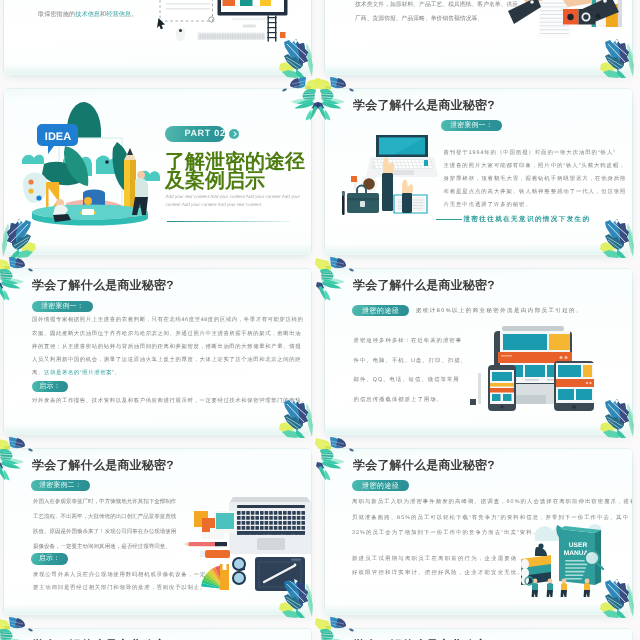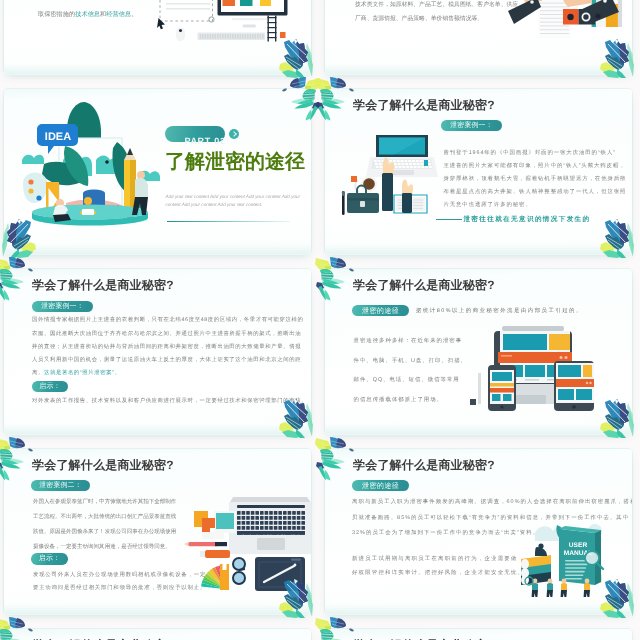--- a/index.html
+++ b/index.html
@@ -233,27 +233,28 @@
             <circle cx="40" cy="101" r="4" fill="#f5c9a4"></circle>
             <path d="M35 105 C40 101, 46 103, 48 108 L43 115 L33 113 Z" fill="#eef4f4"></path>
             <path d="M33 113 L48 112 L51 118 L35 120 Z" fill="#1b2935"></path>
             <circle cx="121" cy="73" r="4" fill="#f5c9a4"></circle>
             <path d="M115 78 C120 74, 127 76, 128 84 L128 95 L115 95 Z" fill="#d6e8e4"></path>
             <path d="M115 95 L128 95 L126 113 L122 113 L120 101 L117 113 L112 113 Z" fill="#1b2935"></path>
           </g>
         </svg>
       </div>
       <div style="position: absolute; left: 161px; top: 37px; width: 60px; height: 15.5px; border-radius: 8px; background: linear-gradient(100deg, rgb(81, 184, 174) 0%, rgb(47, 156, 155) 55%, rgb(44, 143, 148) 100%);">
-        <div style="position: absolute; left: 0px; top: 0px; width: 80px; line-height: 15.5px; text-align: center; color: rgb(233, 247, 245); font-size: 9px; font-weight: 700; letter-spacing: 0.7px; margin-top: 8px;">PART 02</div>
+        <div style="position: absolute; left: 0px; top: 0px; width: 80px; line-height: 15.5px; text-align: center; color: rgb(233, 247, 245); font-size: 9px; font-weight: 700; letter-spacing: 0.7px;">PART 02</div>
       </div>
       <div style="position: absolute; left: 225px; top: 40px; width: 10px; height: 10px; border-radius: 50%; background: rgb(63, 176, 169);">
         <div style="position: absolute; left: 3.2px; top: 2.6px; width: 3px; height: 3px; border-top: 1px solid rgb(229, 246, 244); border-right: 1px solid rgb(229, 246, 244); transform: rotate(45deg);"></div>
       </div>
       <div style="position: absolute; left: 161px; top: 63.5px; font-size: 20px; font-weight: 600; color: #4d7c0f; line-height: 19.6px; letter-spacing: 0px; white-space: nowrap;">
         <div>了解泄密的途径</div>
+        <div>及案例启示</div>
       </div>
       <div style="position: absolute; left: 161.5px; top: 104px; font-size: 4.6px; color: rgb(168, 168, 168); line-height: 8.2px; font-style: italic; white-space: nowrap;">
         <div>Add your text content Add your content Add your content Add your</div>
         <div>content Add your content Add your text content.</div>
       </div>
       <div style="position: absolute; left: 162.6px; top: 131.5px; width: 123px; height: 1.5px; background: linear-gradient(90deg, rgb(30, 142, 142) 0%, rgb(143, 207, 203) 55%, rgb(234, 246, 245) 100%);"></div>
     </div>
     <div class="deco" style="left: 4px; top: 89px;">
       <div class="leaves-tr">
         <svg width="36" height="40" viewBox="0 0 36 40">

